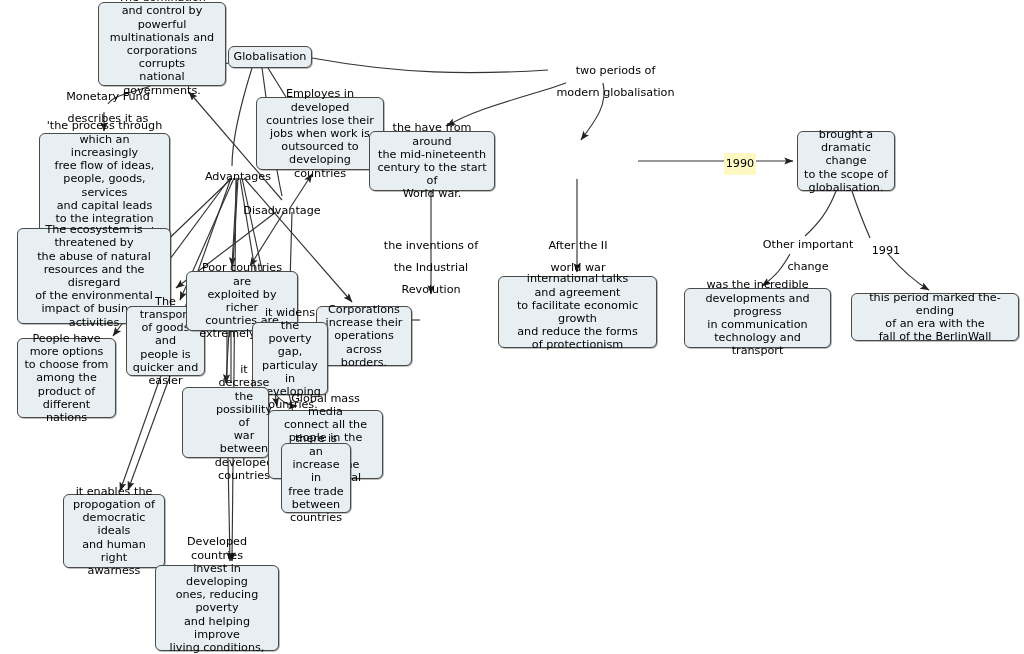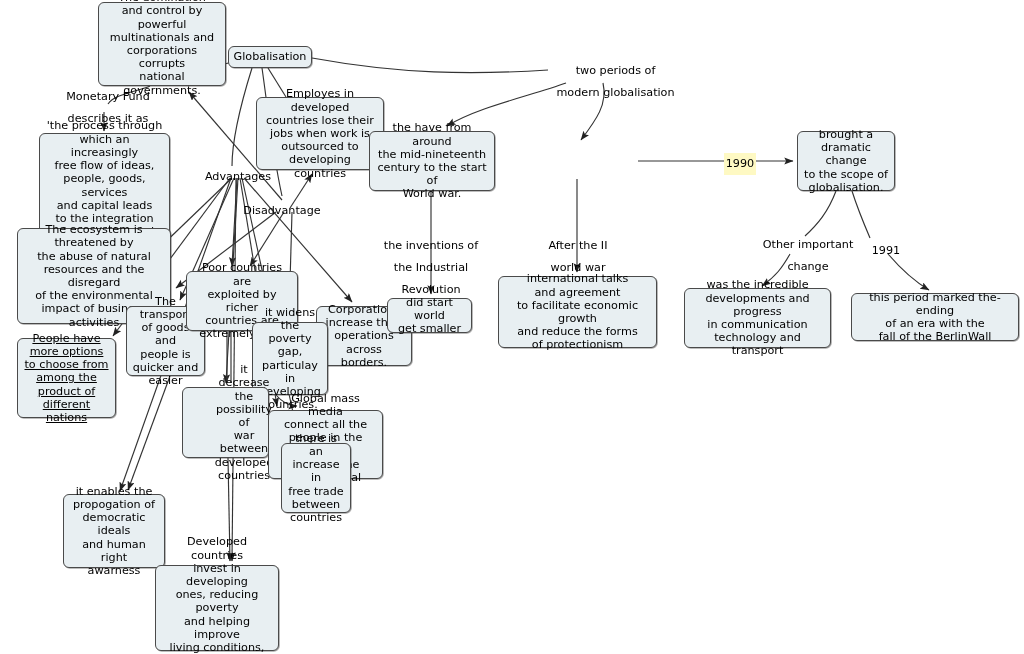--- a/index.html
+++ b/index.html
@@ -146,41 +146,39 @@
 to the integration
 of economies and
 societies'</div>
   <div class="node" style="left:17px;  top:228px; width:154px; height:96px;">The ecosystem is
 threatened by
 the abuse of natural
 resources and the disregard
 of the environmental
 impact of business
 activities</div>
-  <div class="node" style="left:17px;  top:338px; width:99px;  height:80px;text-decoration:underline;">People have
+  <div class="node" style="left:17px;  top:338px; width:99px;  height:80px;">People have
 more options
 to choose from
 among the
 product of
 different nations</div>
   <div class="node" style="left:126px; top:306px; width:79px;  height:70px;">The transport
 of goods and
 people is
 quicker and
 easier</div>
   <div class="node" style="left:186px; top:271px; width:112px; height:60px;">Poor countries are
 exploited by richer
 countries are
 extremely poor</div>
   <div class="node" style="left:316px; top:306px; width:96px;  height:60px;">Corporations
 increase their
 operations across
 borders.</div>
-  <div class="node" style="left:387px; top:298px; width:85px;  height:35px;">did start world
-get smaller</div>
   <div class="node" style="left:252px; top:322px; width:76px;  height:73px;">it widens the
 poverty gap,
 particulay in
 developing
 countries.</div>
   <div class="node" style="left:182px; top:387px; width:87px;  height:71px;padding-left:42px;">it decrease the
 possibility of
 war between
 developed
 countries</div>

